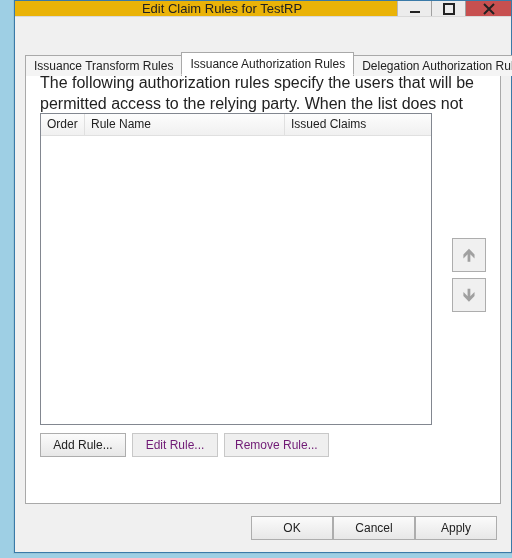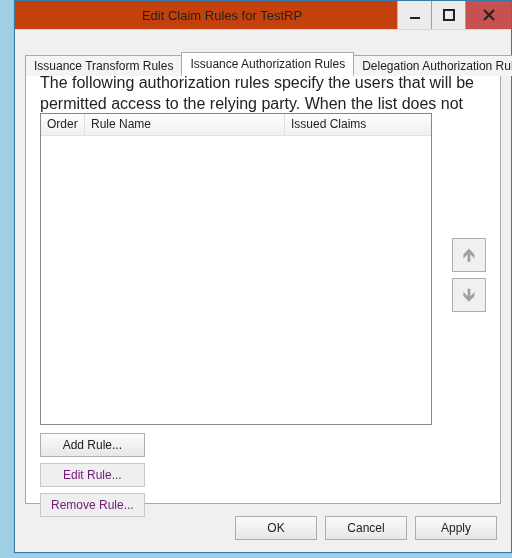--- a/index.html
+++ b/index.html
@@ -20,22 +20,22 @@
     position: absolute;
     left: 14px;
     top: 0px;
     width: 498px;
     height: 553px;
     background: #f0f0f0;
     border: 1px solid #3a7aa8;
     box-shadow: 0 0 0 1px rgba(0,0,0,0.05);
   }
   .titlebar {
-    height: 29px;
-    background: #c2410c;
+    height: 16px;
+    background: #eab308;
     border-bottom: 1px solid #d9d9d9;
     display: flex;
     align-items: stretch;
   }
   .title-spacer-left { width: 32px; }
   .title-text {
     flex: 1;
     display: flex;
     align-items: center;
     justify-content: center;
@@ -152,21 +152,20 @@
   }
   .side-btn.up   { top: 175px; }
   .side-btn.down { top: 215px; }
   .side-btn .arrow { color: #a0a0a0; font-size: 18px; line-height: 1; }
   .rule-btn-row {
     position: absolute;
     left: 14px;
     top: 370px;
     display: flex;
     gap: 6px;
-    flex-direction: column;
   }
   .btn {
     height: 24px;
     min-width: 86px;
     border: 1px solid #adadad;
     background: linear-gradient(#fbfbfb,#e7e7e7);
     font-size: 12px;
     color: #222;
     padding: 0 10px;
     display: inline-flex;
@@ -179,21 +178,20 @@
     border-color: #c8c8c8;
   }
   .bottom-bar {
     position: absolute;
     left: 0; right: 0; bottom: 0;
     height: 48px;
     display: flex;
     justify-content: flex-end;
     align-items: center;
     padding-right: 14px;
-    gap: 8px;
   }
   .bottom-bar .btn { min-width: 82px; }
 </style>
 </head>
 <body>
 
 <div class="desktop">
   <div class="window">
 
     <div class="titlebar">

